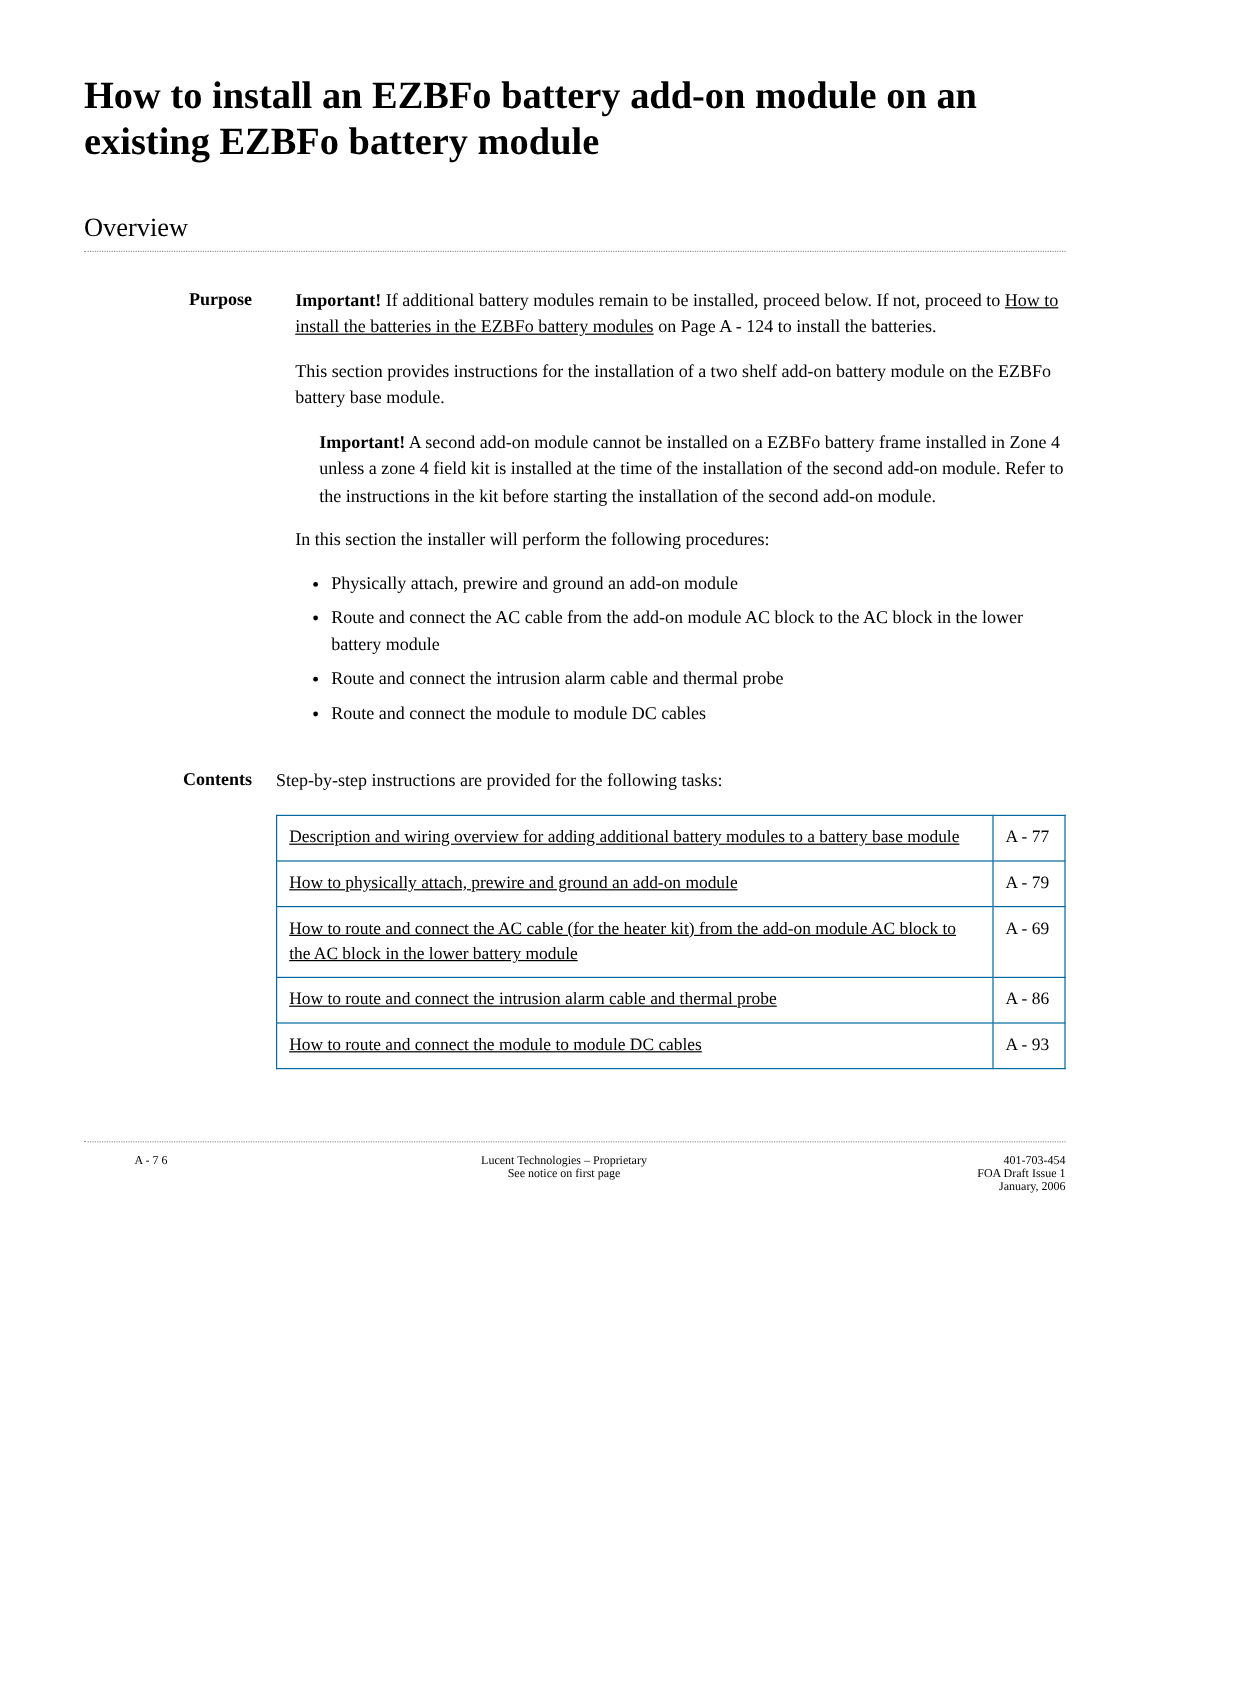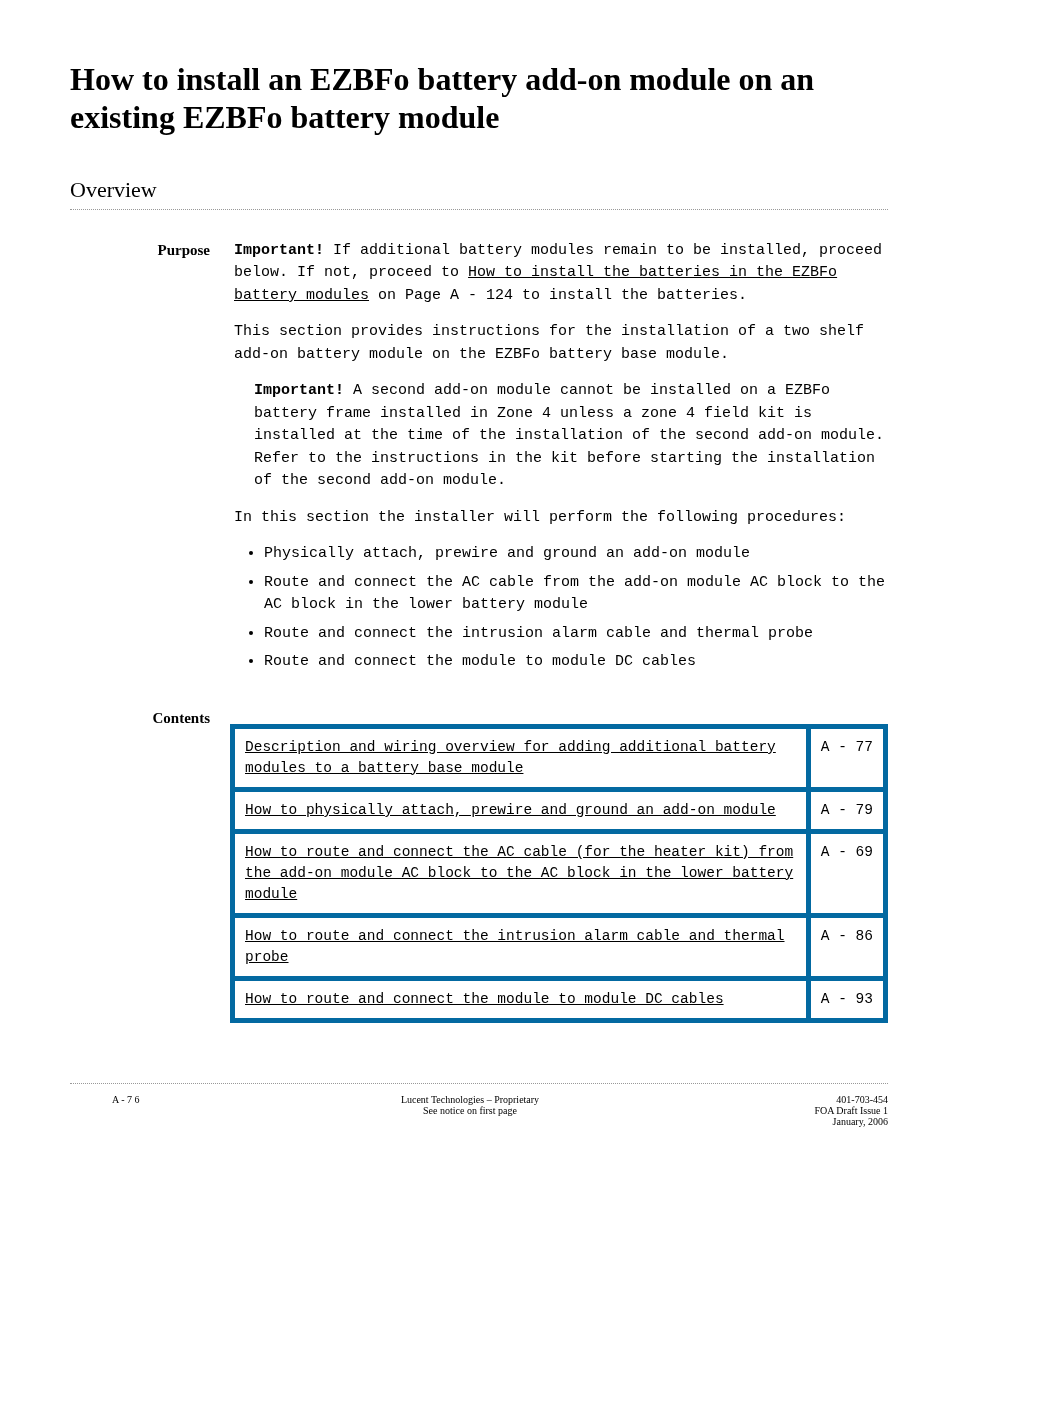--- a/index.html
+++ b/index.html
@@ -40,39 +40,38 @@
     }
 
     .content-area {
       display: flex;
       flex-direction: column;
       gap: 0;
     }
 
     .label-content-row {
       display: flex;
-      gap: 4px;
+      gap: 16px;
       margin-bottom: 20px;
     }
 
     .label-col {
       width: 160px;
       min-width: 160px;
       padding-top: 2px;
       text-align: right;
       padding-right: 20px;
       font-weight: bold;
       font-size: 15px;
     }
 
     .content-col {
       flex: 1;
       font-size: 15px;
       line-height: 1.5;
-      font-family: Liberation Mono, monospace;
     }
 
     .content-col p {
       margin-bottom: 14px;
     }
 
     .important-inline {
       font-weight: bold;
     }
 
@@ -99,21 +98,21 @@
     }
 
     .contents-table {
       width: 100%;
       border-collapse: collapse;
       margin-top: 16px;
       font-size: 14.5px;
     }
 
     .contents-table td {
-      border: 5px solid #0369a1;
+      border: 1px solid #0369a1;
       padding: 8px 10px;
       vertical-align: top;
       line-height: 1.45;
     }
 
     .contents-table td.page-ref {
       white-space: nowrap;
       text-align: left;
       width: 60px;
     }
@@ -193,20 +192,21 @@
           <li><span>Route and connect the intrusion alarm cable and thermal probe</span></li>
           <li><span>Route and connect the module to module DC cables</span></li>
         </ul>
 
       </div>
     </div>
 
     <div class="contents-label-row label-content-row">
       <div class="label-col">Contents</div>
       <div class="content-col">
+        <p>Step-by-step instructions are provided for the following tasks:</p>
 
         <table class="contents-table">
           <tbody>
             <tr>
               <td>
                 <span class="link">Description and wiring overview for adding additional battery modules to a battery base module</span>
               </td>
               <td class="page-ref">A - 77</td>
             </tr>
             <tr>

